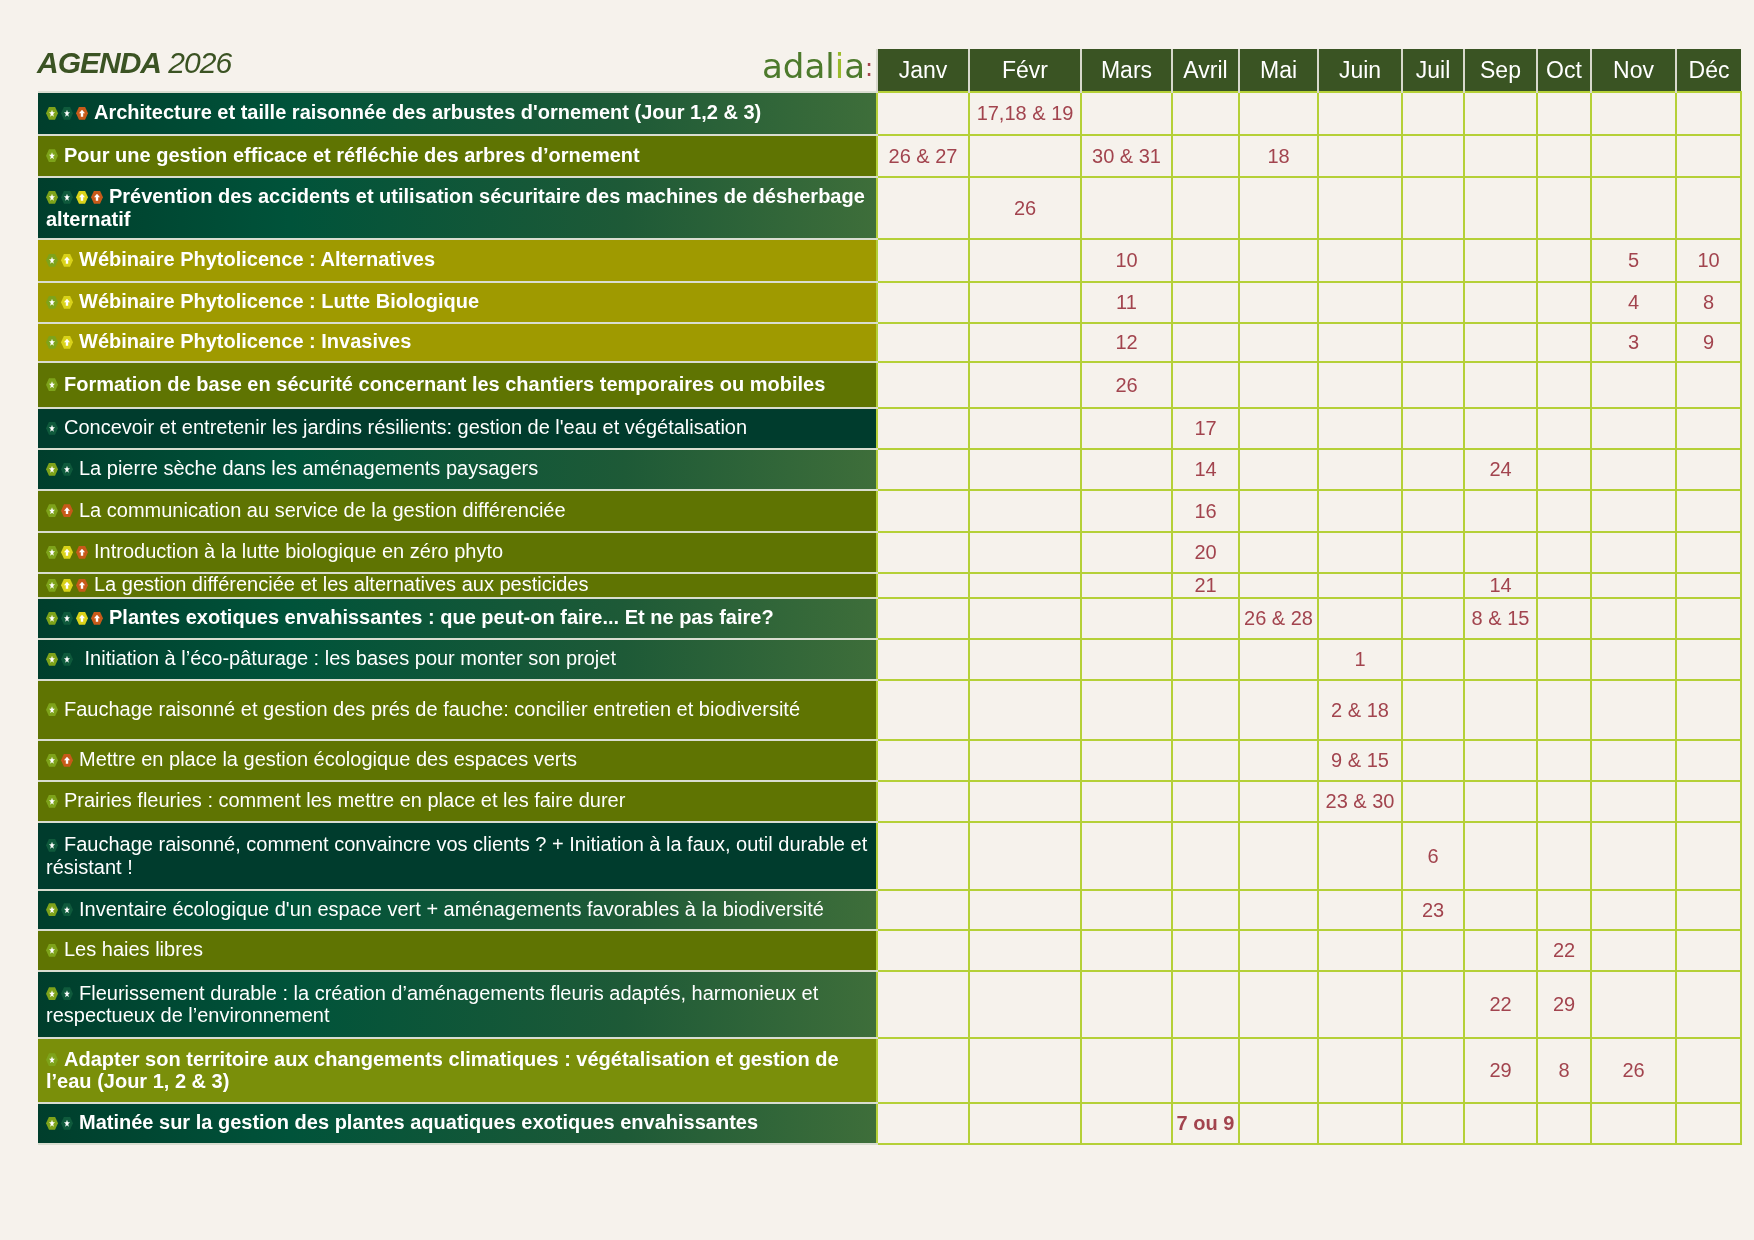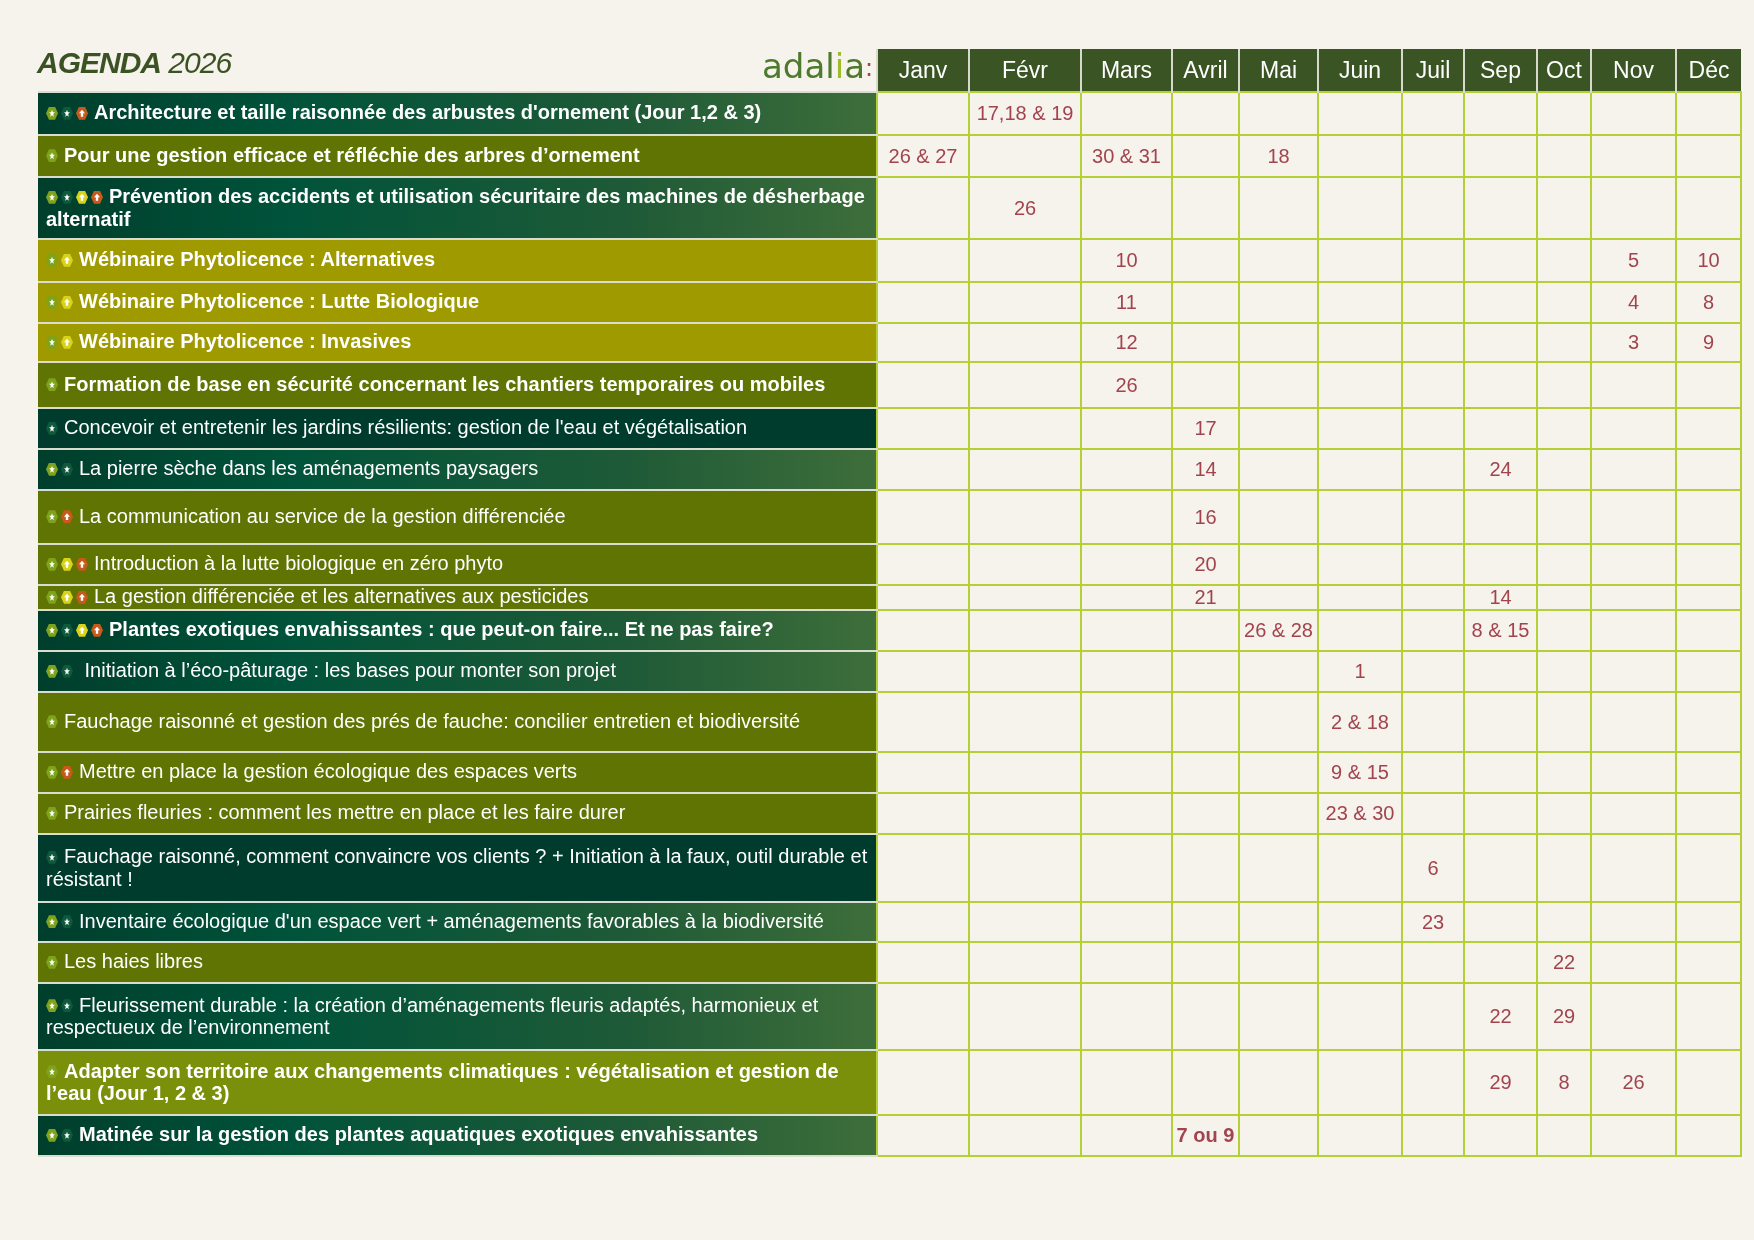--- a/index.html
+++ b/index.html
@@ -221,21 +221,21 @@
         <td class="cell"></td>
         <td class="cell">14</td>
         <td class="cell"></td>
         <td class="cell"></td>
         <td class="cell"></td>
         <td class="cell">24</td>
         <td class="cell"></td>
         <td class="cell"></td>
         <td class="cell"></td>
       </tr>
-      <tr style="height: 54px;">
+      <tr style="height: 42px;">
         <td class="course c-olive"><span class="icons"><span class="ic green"></span><span class="ic orange"></span></span><span>La communication au service de la gestion différenciée</span></td>
         <td class="cell"></td>
         <td class="cell"></td>
         <td class="cell"></td>
         <td class="cell">16</td>
         <td class="cell"></td>
         <td class="cell"></td>
         <td class="cell"></td>
         <td class="cell"></td>
         <td class="cell"></td>

